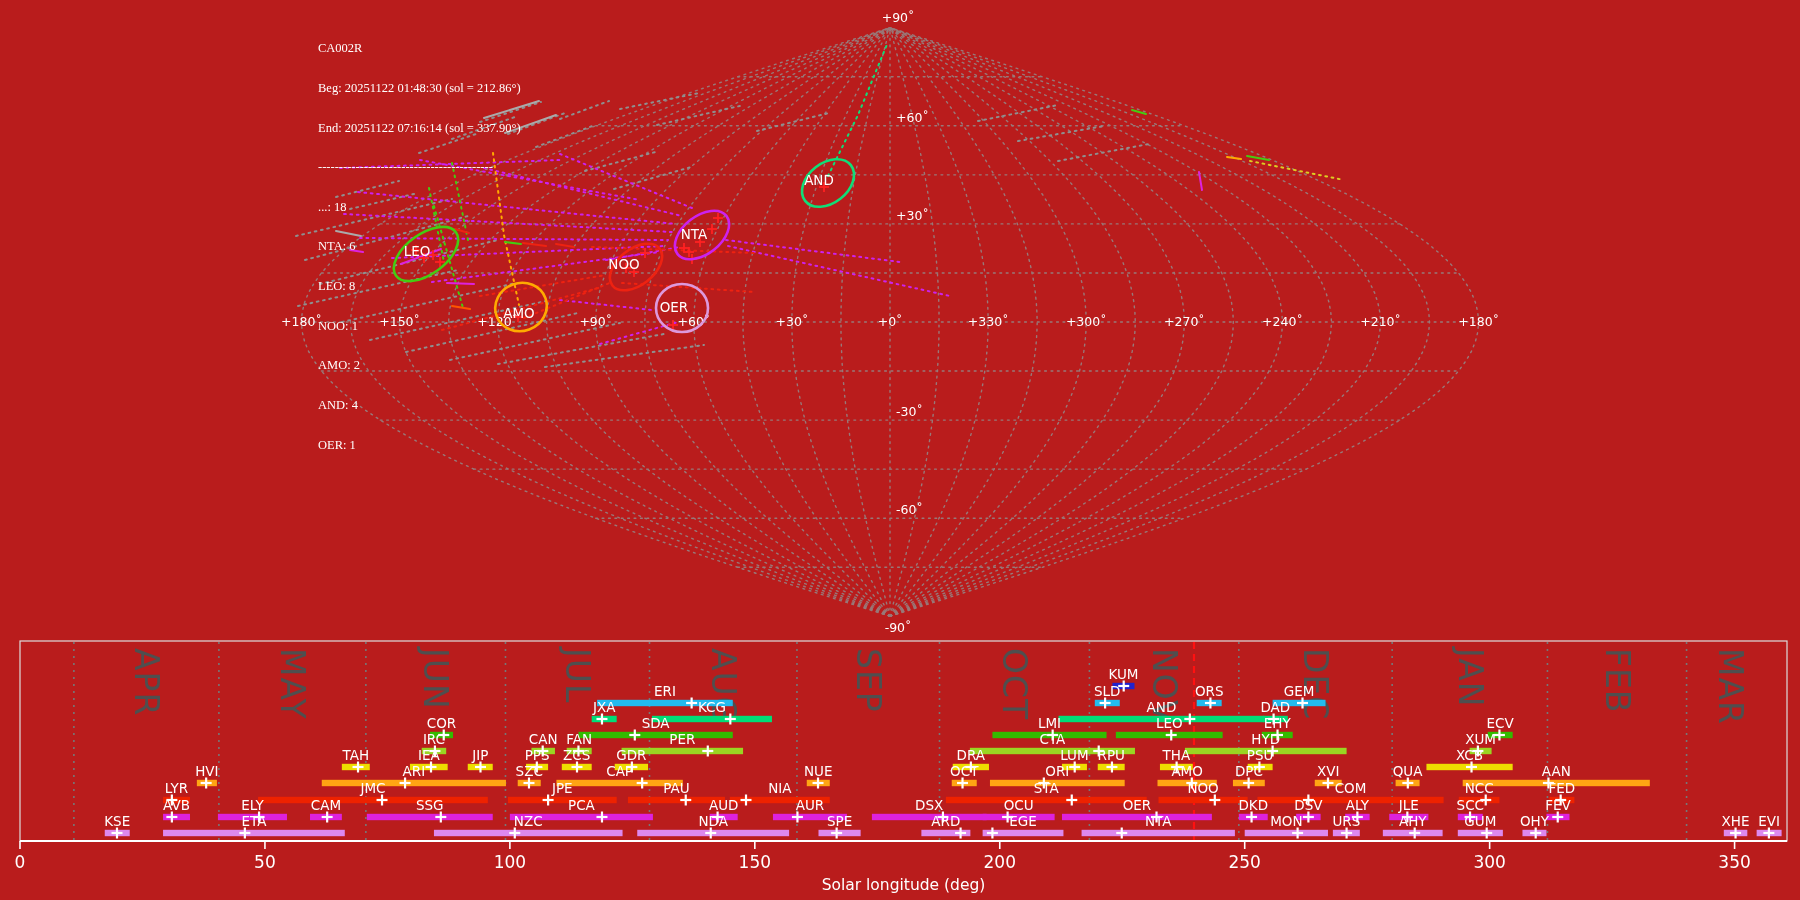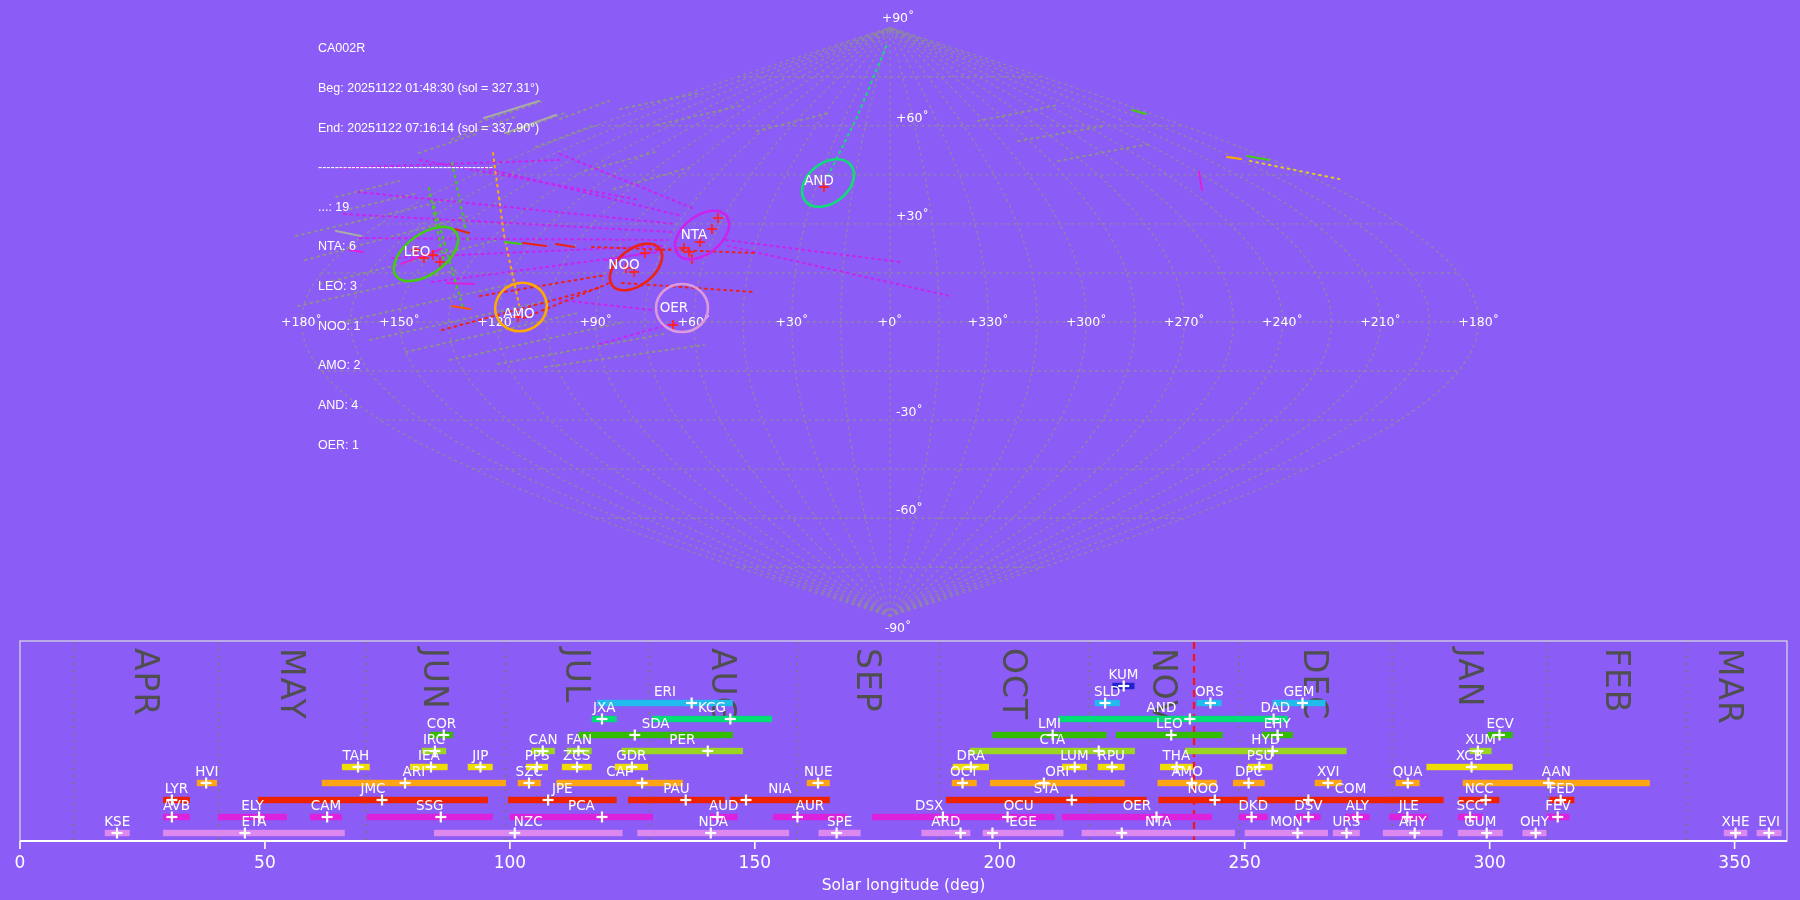--- a/index.html
+++ b/index.html
@@ -1,19 +1,19 @@
 <!DOCTYPE html>
 <html><head>
 <meta charset="utf-8">
 <style>
   html,body{margin:0;padding:0;background:#000;}
-  #app{position:relative;width:1800px;height:900px;background:#8b5cf6;overflow:hidden;
+  #app{position:relative;width:1800px;height:900px;background:#b91c1c;overflow:hidden;
        font-family:"DejaVu Sans",sans-serif;}
   #header{position:absolute;left:318px;top:16px;color:#fff;
-          font-family:Liberation Sans, sans-serif;font-size:12.5px;line-height:13.2px;
+          font-family:Liberation Serif, serif;font-size:12.5px;line-height:13.2px;
           white-space:pre;}
   svg{position:absolute;left:0;top:0;}
   text{font-family:"DejaVu Sans",sans-serif;}
 </style>
 </head>
 <body>
 
 <div id="app">
   <svg id="scene" width="1800" height="900" viewBox="0 0 1800 900">
       <g>
@@ -617,24 +617,24 @@
           <line x1="1489.6423620737455" y1="841" x2="1489.6423620737455" y2="849" stroke="#fff" stroke-width="1.6"></line>
           <text x="1489.6423620737455" y="868" fill="#fff" text-anchor="middle" font-size="17px">300</text>
           <line x1="1734.5827557527032" y1="841" x2="1734.5827557527032" y2="849" stroke="#fff" stroke-width="1.6"></line>
           <text x="1734.5827557527032" y="868" fill="#fff" text-anchor="middle" font-size="17px">350</text>
           <text x="903.5" y="890" fill="#fff" text-anchor="middle" font-size="15.5px">Solar longitude (deg)</text>
         </g>
       </g>
     </svg>
   <div id="header">
     <div>CA002R</div>
-    <div>Beg: 20251122 01:48:30 (sol = 327.31°)</div>
+    <div>Beg: 20251122 01:48:30 (sol = 212.86°)</div>
     <div>End: 20251122 07:16:14 (sol = 337.90°)</div>
     <div>------------------------------------------</div>
-    <div>...: 19</div>
+    <div>...: 18</div>
     <div>NTA: 6</div>
-    <div>LEO: 3</div>
+    <div>LEO: 8</div>
     <div>NOO: 1</div>
     <div>AMO: 2</div>
     <div>AND: 4</div>
     <div>OER: 1</div>
   </div>
 </div>
 
 </body></html>

